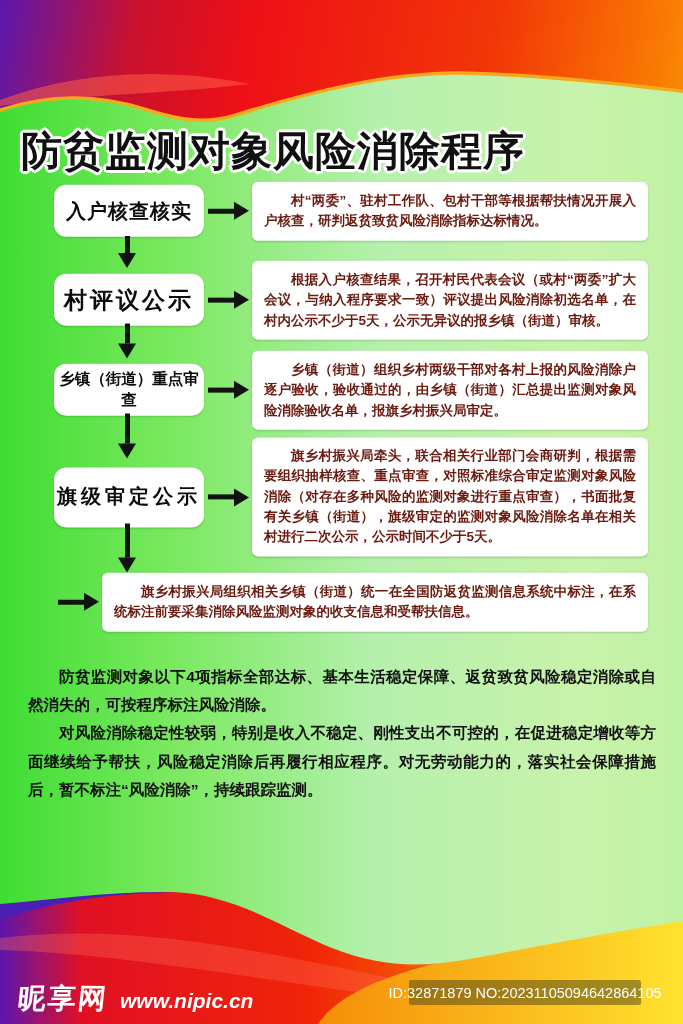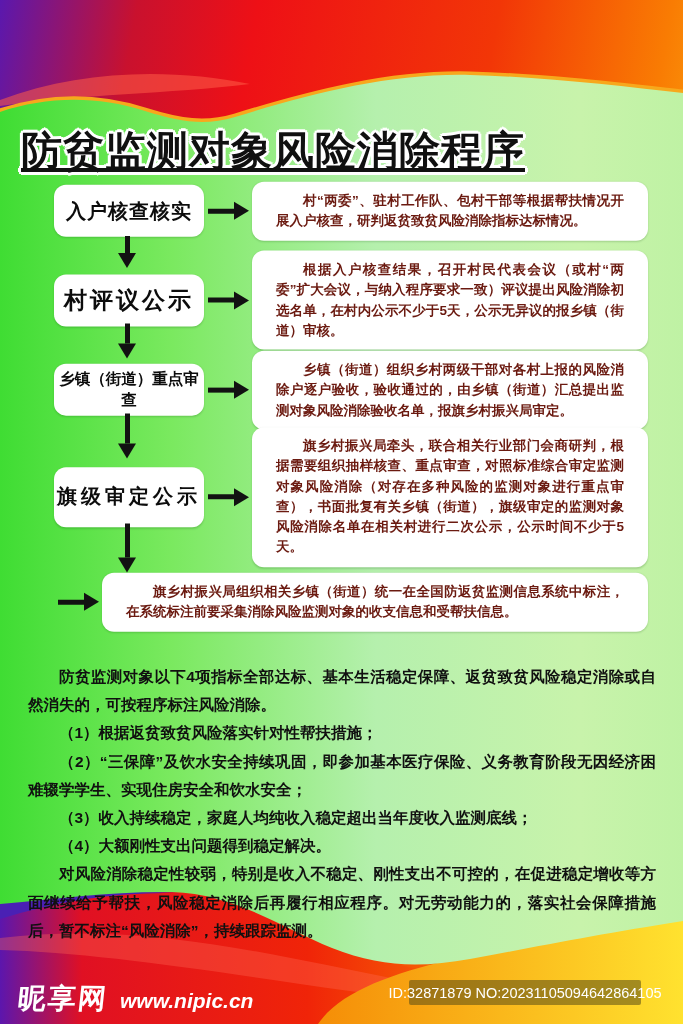--- a/index.html
+++ b/index.html
@@ -9,21 +9,20 @@
     background:linear-gradient(100deg,#5a18ae 0%,#c9112e 16%,#ee1016 30%,#f23607 58%,#f97c03 78%,#ffd91f 100%);
   }
   .bg-svg{position:absolute;left:0;top:0;width:683px;height:1024px;display:block;}
 
   
   .title{
     position:absolute;top:124px;left:0;width:546px;text-align:center;
     font-size:41px;font-weight:900;color:#101010;letter-spacing:1px;
     text-shadow:-2px -2px 0 #fff,2px -2px 0 #fff,-2px 2px 0 #fff,2px 2px 0 #fff,
                 0 -3px 0 #fff,0 3px 0 #fff,-3px 0 0 #fff,3px 0 0 #fff;
-    text-decoration:underline;
   }
 
   
   .flow-row{
     position:absolute;left:54px;width:594px;display:flex;align-items:center;
     transform:translateY(-50%);
   }
   .flow-row:nth-child(1){top:211px;}
   .flow-row:nth-child(2){top:300px;}
   .flow-row:nth-child(3){top:390px;}
@@ -40,22 +39,22 @@
   .flow-row:nth-child(2) .step-box{font-size:23px;letter-spacing:3px;}
   .flow-row:nth-child(3) .step-box{font-size:15.5px;letter-spacing:0;}
   .flow-row:nth-child(4) .step-box{font-size:20px;letter-spacing:4px;min-height:52px;}
   .flow-row:nth-child(5) .step-box{font-size:20px;letter-spacing:4px;min-height:46px;}
 
   .h-arrow{flex:0 0 48px;display:flex;align-items:center;justify-content:center;}
   .h-arrow .shaft{width:26px;height:5px;background:#121212;}
   .h-arrow .head{width:0;height:0;border-left:15px solid #121212;border-top:9px solid transparent;border-bottom:9px solid transparent;}
 
   .desc-box{
-    flex:1 1 auto;background:#fff;border-radius:12px;
-    padding:9px 24px;box-shadow:0 1px 2px rgba(0,60,0,.18);
+    flex:1 1 auto;background:#fff;border-radius:6px;
+    padding:9px 12px;box-shadow:0 1px 2px rgba(0,60,0,.18);
   }
   .desc-text{
     font-size:13.5px;font-weight:700;color:#6b1a10;line-height:1.5;
     text-align:justify;text-indent:2em;margin:0;
   }
 
   
   .v-arrow{position:absolute;left:116px;width:22px;display:flex;flex-direction:column;align-items:center;transform:translateY(-50%);}
   .v-arrow .shaft{width:5px;background:#121212;}
   .v-arrow .head{width:0;height:0;border-top:15px solid #121212;border-left:9px solid transparent;border-right:9px solid transparent;}
@@ -206,29 +205,20 @@
       <span class="shaft"></span>
       <span class="head"></span>
     </div>
   <div class="v-arrow a4">
       <span class="shaft"></span>
       <span class="head"></span>
     </div>
 
   <div class="notes">
     <p>防贫监测对象以下4项指标全部达标、基本生活稳定保障、返贫致贫风险稳定消除或自然消失的，可按程序标注风险消除。</p>
-    <span id="note-items">
-    <p>（1）根据返贫致贫风险落实针对性帮扶措施；</p>
-  
-    <p>（2）“三保障”及饮水安全持续巩固，即参加基本医疗保险、义务教育阶段无因经济困难辍学学生、实现住房安全和饮水安全；</p>
-  
-    <p>（3）收入持续稳定，家庭人均纯收入稳定超出当年度收入监测底线；</p>
-  
-    <p>（4）大额刚性支出问题得到稳定解决。</p>
-  </span>
     <p>对风险消除稳定性较弱，特别是收入不稳定、刚性支出不可控的，在促进稳定增收等方面继续给予帮扶，风险稳定消除后再履行相应程序。对无劳动能力的，落实社会保障措施后，暂不标注“风险消除”，持续跟踪监测。</p>
   </div>
 
   <div class="brand">
     <span class="logo">昵享网</span>
     <span class="url">www.nipic.cn</span>
   </div>
   <div class="id-box">
     <span>ID:32871879 NO:20231105094642864105</span>
   </div>

